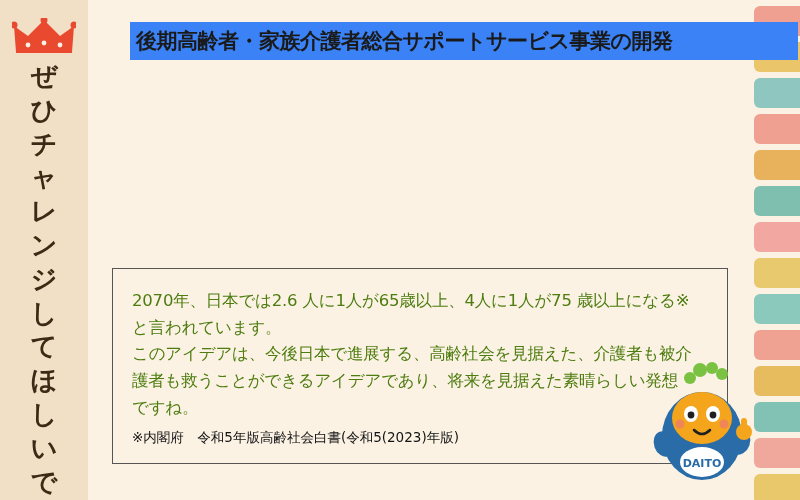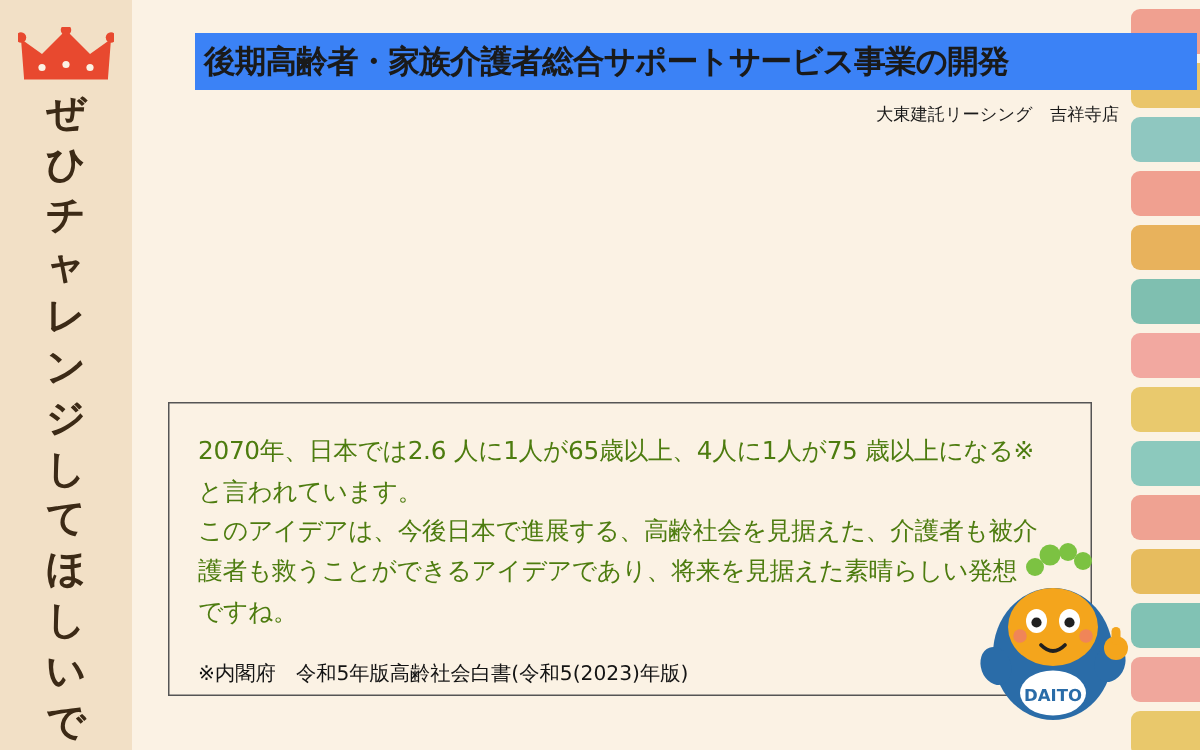--- a/index.html
+++ b/index.html
@@ -150,21 +150,21 @@
     font-family: "DejaVu Sans", sans-serif;
     font-size: 16.5px;
     line-height: 1.62;
     color: #4d7c0f;
     letter-spacing: -0.2px;
     white-space: pre-line;
   }
   .comment-note {
     position: absolute;
     left: 132px;
-    top: 440px;
+    top: 428px;
     width: 500px;
     font-family: "DejaVu Sans", sans-serif;
     font-size: 13.5px;
     line-height: 1.4;
     color: #141414;
     white-space: nowrap;
   }
 
   
   .mascot {
@@ -225,21 +225,20 @@
     <div class="bar" style="top:402px; background:#81c2b4;"></div>
     <div class="bar" style="top:438px; background:#f0a79c;"></div>
     <div class="bar" style="top:474px; background:#e9c86b;"></div>
   </div>
 
   <div class="title">
     <span class="title-text">後期高齢者・家族介護者総合サポートサービス事業の開発</span>
   </div>
 
   <div class="credit">
-    <div>大東建託リーシング　吉祥寺店</div>
   </div>
 
 
   <div class="comment-box"></div>
   <div class="comment-body">2070年、日本では2.6  人に1人が65歳以上、4人に1人が75  歳以上になる※と言われています。
 このアイデアは、今後日本で進展する、高齢社会を見据えた、介護者も被介護者も救うことができるアイデアであり、将来を見据えた素晴らしい発想ですね。</div>
   <div class="comment-note">※内閣府　令和5年版高齢社会白書(令和5(2023)年版)</div>
 
   <div class="mascot">
     <svg viewBox="0 0 126 132" width="126" height="132">

